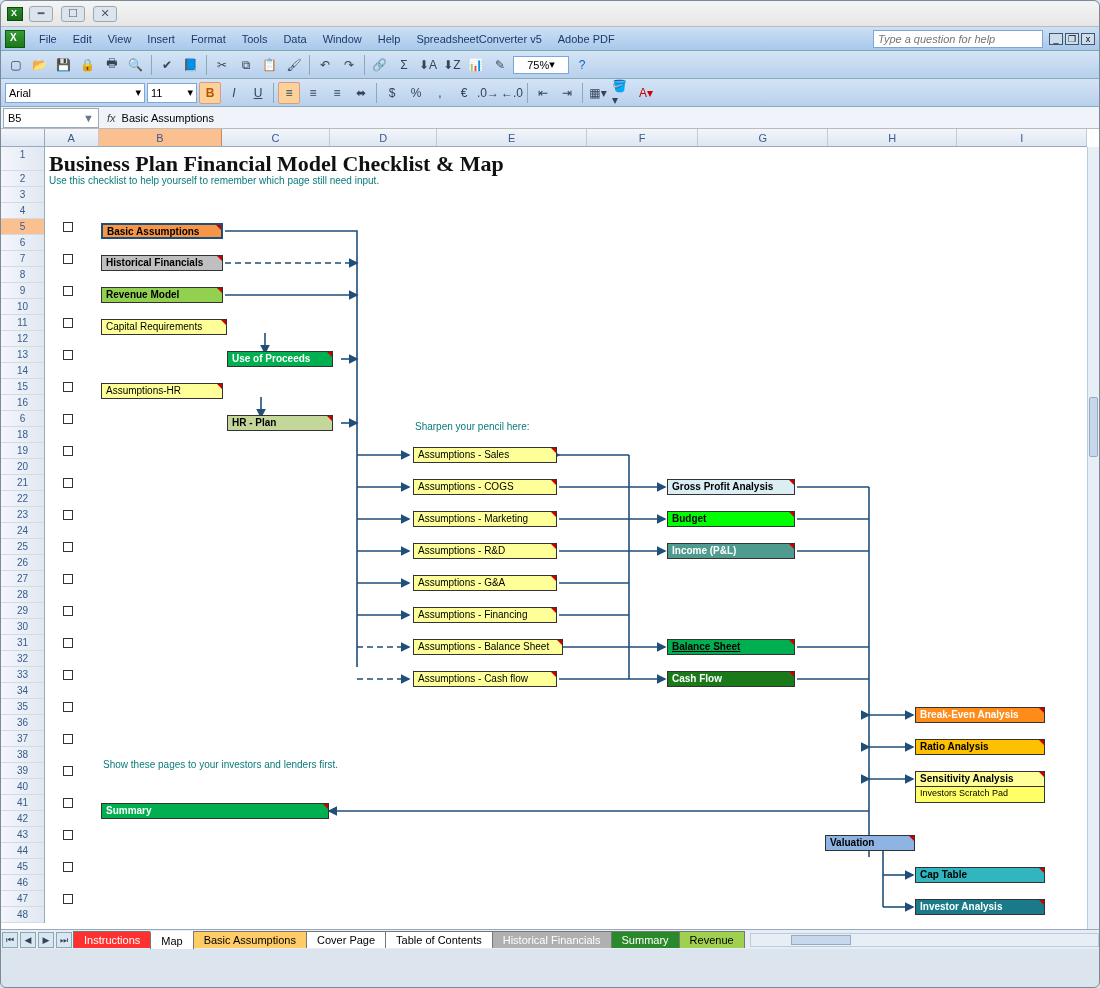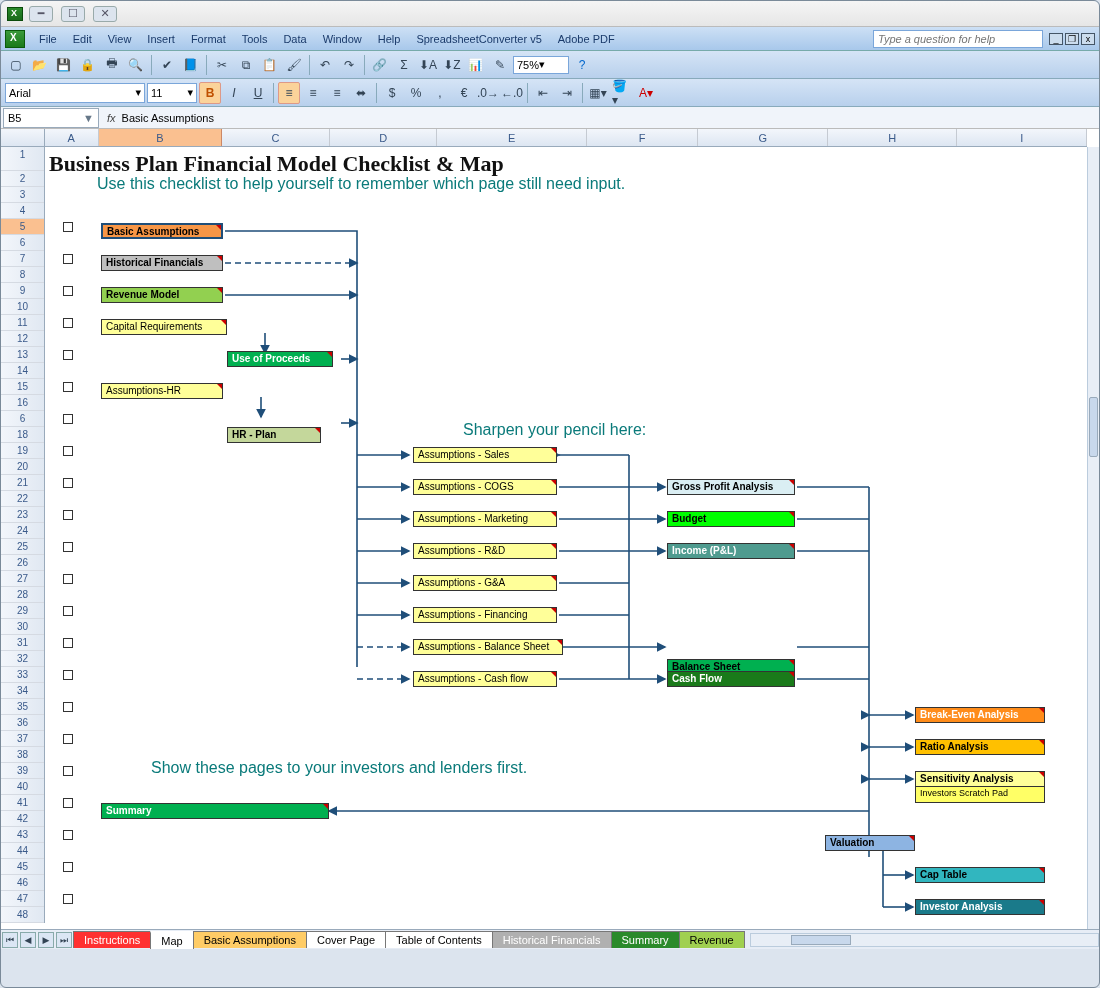--- a/index.html
+++ b/index.html
@@ -13,42 +13,42 @@
 .menubar { height: 24px; background: linear-gradient(#cde0f5,#a8c8eb); border-bottom:1px solid #7aa; display:flex; align-items:center; padding: 0 4px; }
 .menubar .xicon { width:20px; height:18px; background:linear-gradient(#3a9a3a,#1a7a1a); border:1px solid #0a5a0a; margin-right:6px; position:relative; }
 .menubar .xicon:before{content:"X";color:#fff;font-size:10px;position:absolute;left:4px;top:1px;font-weight:bold;}
 .menuitem { padding: 3px 8px; color:#1a3a6a; cursor:pointer; }
 .helpbox { margin-left:auto; width:170px; height:18px; background:#fff; border:1px solid #7aa6da; color:#999; padding:1px 4px; font-style:italic; font-size:11px; }
 .mdi { margin-left:6px; display:flex; gap:2px; }
 .mdi .b{ width:14px;height:12px;border:1px solid #456;background:#cde;font-size:9px;text-align:center;line-height:10px;cursor:pointer;}
 .toolbar { height:28px; background: linear-gradient(#d5e4f6,#b8d0ec); border-bottom:1px solid #8ab; display:flex; align-items:center; padding:2px 4px; gap:2px; }
 .tbtn { width:22px; height:22px; border:1px solid transparent; display:flex; align-items:center; justify-content:center; font-size:12px; cursor:pointer; border-radius:2px; color:#345; }
 .sep { width:1px; height:20px; background:#8ab; margin:0 2px; }
-.zoom { width:56px; height:18px; background:#fff; border:1px solid #7aa6da; padding:0 3px; font-size:11px; display:flex; align-items:center; justify-content:flex-start; }
+.zoom { width:56px; height:18px; background:#fff; border:1px solid #7aa6da; padding:0 3px; font-size:11px; display:flex; align-items:center; justify-content:center; }
 .fmtbar { height:28px; background: linear-gradient(#d5e4f6,#b8d0ec); border-bottom:1px solid #8ab; display:flex; align-items:center; padding:2px 4px; gap:2px; }
 .combo { height:20px; background:#fff; border:1px solid #7aa6da; display:flex; align-items:center; padding:0 3px; font-size:11px; justify-content:space-between; }
 .combo.font{ width:140px; } .combo.size{ width:50px; }
 .bold{font-weight:bold;color:#c05000;} .ital{font-style:italic;} .under{text-decoration:underline;}
 .fmt-active { background:#fbd39a; border:1px solid #d98; }
 .namebar { height:22px; background:#f0f4fa; border-bottom:1px solid #bbb; display:flex; align-items:center; }
 .namebox { width:96px; height:20px; border:1px solid #9ab; background:#fff; margin:0 2px; display:flex; align-items:center; justify-content:space-between; padding:0 4px; font-size:11px; }
 .fx { color:#444; font-style:italic; padding:0 6px; font-size:11px; }
 .formula { flex:1; font-size:11px; color:#000; }
 .grid { position:relative; background:#fff; height: 800px; overflow:hidden; }
 .colheads { position:absolute; top:0; left:0; right:12px; height:18px; display:flex; background:linear-gradient(#f3f6fb,#dde6f2); border-bottom:1px solid #9ab; }
 .corner { width:44px; border-right:1px solid #9ab; }
 .ch { border-right:1px solid #c5cad2; text-align:center; font-size:11px; color:#3a5a8a; line-height:18px; }
 .ch.A{width:54px;} .ch.B{width:124px; background:#fac090; border-color:#c86;} .ch.C{width:108px;} .ch.D{width:108px;} .ch.E{width:150px;} .ch.F{width:112px;} .ch.G{width:130px;} .ch.H{width:130px;} .ch.I{width:130px;}
 .rowheads { position:absolute; top:18px; left:0; width:44px; background:linear-gradient(90deg,#f3f6fb,#e0e8f2); border-right:1px solid #9ab; }
 .rh { height:16px; border-bottom:1px solid #d5dae2; text-align:center; font-size:10px; color:#3a5a8a; line-height:16px; }
 .rh.r1{height:24px;}
 .rh.sel{background:#fac090;}
 .cells { position:absolute; top:18px; left:44px; right:12px; bottom:0; }
 .title-row { position:absolute; top:4px; left:4px; font-family:"Times New Roman",serif; font-size:22px; font-weight:bold; color:#111; }
-.hint { position:absolute; color:#0a7a7a; font-size:16px;margin-left:48px; }
+.hint { position:absolute; color:#0a7a7a; font-size:10px; }
 .chk { position:absolute; width:10px; height:10px; border:1px solid #333; background:#fff; left:18px; }
 .node { position:absolute; height:16px; font-size:10px; font-weight:bold; padding:1px 4px; border:1px solid #333; white-space:nowrap; overflow:hidden; text-align:left; }
 .node .cmt { position:absolute; right:0; top:0; width:0; height:0; border-left:5px solid transparent; border-top:5px solid #c00; }
 .c-orange{background:#f79646;} .c-gray{background:#bfbfbf;} .c-lime{background:#92d050;} .c-yellow{background:#ffff99;font-weight:normal;} .c-dgreen{background:#00b050;color:#fff;} .c-ygreen{background:#c4d79b;} .c-lblue{background:#daeef3;} .c-bgreen{background:#00ff00;} .c-teal{background:#4f9b8f;color:#fff;} .c-fgreen{background:#00b050;color:#000;} .c-d2green{background:#1a7a1a;color:#fff;} .c-oran2{background:#ff8c1a;color:#fff;} .c-amber{background:#ffc000;} .c-ynote{background:#ffff66; font-weight:normal; font-size:9px;} .c-sblue{background:#8db4e2;} .c-cyan{background:#31b6bf;color:#000;} .c-dteal{background:#1a7a8a;color:#fff;}
 svg.flow { position:absolute; top:0; left:0; width:1000px; height:780px; pointer-events:none; }
 .vscroll { position:absolute; right:0; top:18px; bottom:0; width:12px; background:#e8eef6; border-left:1px solid #bcd; }
 .vthumb{ position:absolute; left:1px; right:1px; top:250px; height:60px; background:#c8d8ec; border:1px solid #9ab; border-radius:2px; }
 .tabs { height:20px; background:#e7edf6; border-top:1px solid #9ab; display:flex; align-items:center; }
 .navbtn { width:16px; height:16px; border:1px solid #8aa; background:#dbe6f4; margin:0 1px; font-size:9px; text-align:center; line-height:14px; cursor:pointer; color:#345; }
 .tab { padding:2px 10px; border:1px solid #777; border-bottom:none; background:#fff; margin-right:-1px; font-size:11px; cursor:pointer; position:relative; }
@@ -294,37 +294,37 @@
         <path d="M838,760 L868,760" marker-end="url(#ah)"></path>
       </g>
     </svg>
 
     <div class="node c-orange" style="top:76px;left:56px;width:122px;border:2px solid #1f4e79;"><span>Basic Assumptions</span><span class="cmt"></span></div>
     <div class="node c-gray" style="top:108px;left:56px;width:122px;"><span>Historical Financials</span><span class="cmt"></span></div>
     <div class="node c-lime" style="top:140px;left:56px;width:122px;"><span>Revenue Model</span><span class="cmt"></span></div>
     <div class="node c-yellow" style="top:172px;left:56px;width:126px;"><span>Capital Requirements</span><span class="cmt"></span></div>
     <div class="node c-dgreen" style="top:204px;left:182px;width:106px;"><span>Use of Proceeds</span><span class="cmt"></span></div>
     <div class="node c-yellow" style="top:236px;left:56px;width:122px;"><span>Assumptions-HR</span><span class="cmt"></span></div>
-    <div class="node c-ygreen" style="top:280px;left:182px;width:94px;"><span>HR - Plan</span><span class="cmt"></span></div>
+    <div class="node c-ygreen" style="top:268px;left:182px;width:106px;"><span>HR - Plan</span><span class="cmt"></span></div>
 
     <div class="hint" style="top:274px;left:370px;">Sharpen your pencil here:</div>
 
     <div class="node c-yellow" style="top:300px;left:368px;width:144px;"><span>Assumptions - Sales</span><span class="cmt"></span></div>
     <div class="node c-yellow" style="top:332px;left:368px;width:144px;"><span>Assumptions - COGS</span><span class="cmt"></span></div>
     <div class="node c-yellow" style="top:364px;left:368px;width:144px;"><span>Assumptions - Marketing</span><span class="cmt"></span></div>
     <div class="node c-yellow" style="top:396px;left:368px;width:144px;"><span>Assumptions - R&amp;D</span><span class="cmt"></span></div>
     <div class="node c-yellow" style="top:428px;left:368px;width:144px;"><span>Assumptions - G&amp;A</span><span class="cmt"></span></div>
     <div class="node c-yellow" style="top:460px;left:368px;width:144px;"><span>Assumptions - Financing</span><span class="cmt"></span></div>
     <div class="node c-yellow" style="top:492px;left:368px;width:150px;"><span>Assumptions - Balance Sheet</span><span class="cmt"></span></div>
     <div class="node c-yellow" style="top:524px;left:368px;width:144px;"><span>Assumptions - Cash flow</span><span class="cmt"></span></div>
 
     <div class="node c-lblue" style="top:332px;left:622px;width:128px;"><span>Gross Profit Analysis</span><span class="cmt"></span></div>
     <div class="node c-bgreen" style="top:364px;left:622px;width:128px;"><span>Budget</span><span class="cmt"></span></div>
     <div class="node c-teal" style="top:396px;left:622px;width:128px;"><span>Income (P&amp;L)</span><span class="cmt"></span></div>
-    <div class="node c-fgreen" style="top:512px;left:622px;width:128px;text-decoration:underline;"><span>Balance Sheet</span><span class="cmt"></span></div>
+    <div class="node c-fgreen" style="top:492px;left:622px;width:128px;text-decoration:underline;"><span>Balance Sheet</span><span class="cmt"></span></div>
     <div class="node c-d2green" style="top:524px;left:622px;width:128px;"><span>Cash Flow</span><span class="cmt"></span></div>
 
     <div class="node c-oran2" style="top:560px;left:870px;width:130px;"><span>Break-Even Analysis</span><span class="cmt"></span></div>
     <div class="node c-amber" style="top:592px;left:870px;width:130px;"><span>Ratio Analysis</span><span class="cmt"></span></div>
     <div class="node c-yellow" style="top:624px;left:870px;width:130px;font-weight:bold;"><span>Sensitivity Analysis</span><span class="cmt"></span></div>
     <div class="node c-ynote" style="top:640px;left:870px;width:130px;border-top:none;"><span>Investors Scratch Pad</span></div>
 
     <div class="hint" style="top:612px;left:58px;">Show these pages to your investors and lenders first.</div>
     <div class="node c-dgreen" style="top:656px;left:56px;width:228px;"><span>Summary</span><span class="cmt"></span></div>
 

